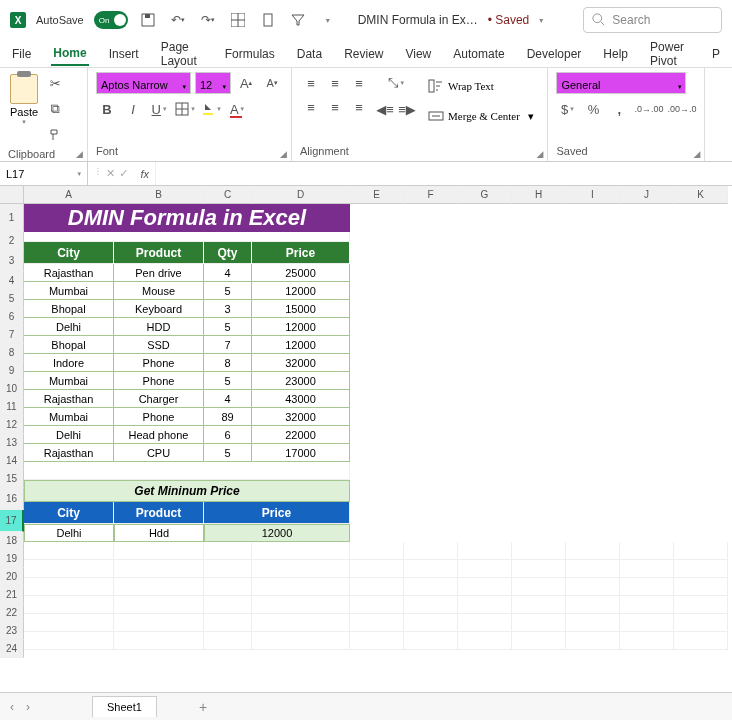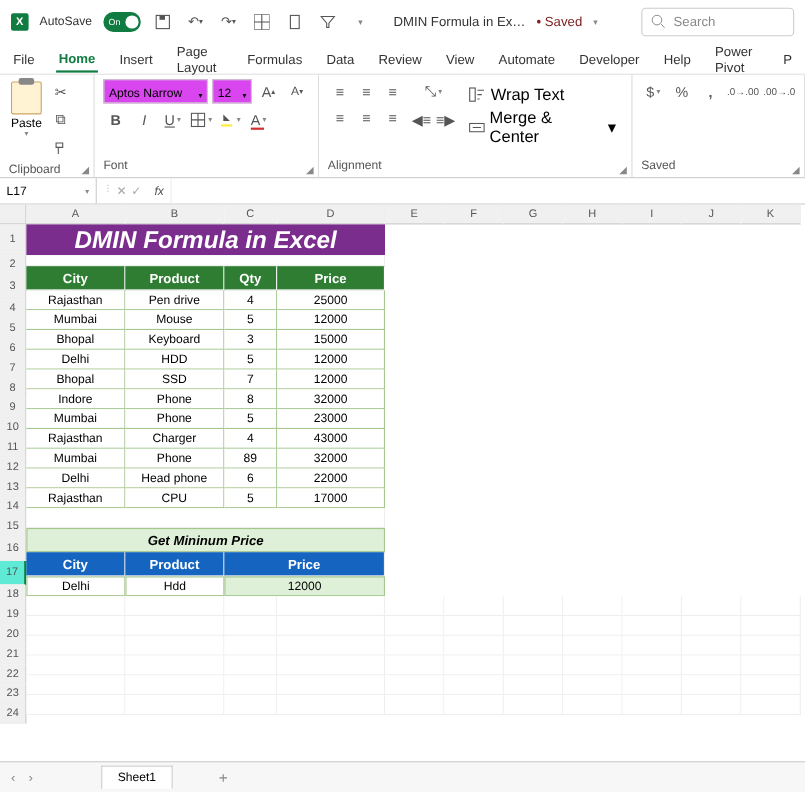--- a/index.html
+++ b/index.html
@@ -160,21 +160,22 @@
     .align-grid { display: grid; grid-template-columns: repeat(3, 22px); gap: 2px; }
     .two-col { display: flex; flex-direction: column; gap: 4px; }
     .wrap-merge { display: flex; flex-direction: column; gap: 2px; }
     .wm-btn {
       display: flex;
       align-items: center;
       gap: 4px;
       height: 28px;
       padding: 0 6px;
       cursor: pointer;
-      font-size: 15px;
+      font-size: 11px;
+      font-family: Liberation Serif, serif;
     }
     .number-fmt { width: 130px; }
     .formula-bar {
       height: 24px;
       display: flex;
       align-items: center;
       border-bottom: 1px solid #ccc;
       font-size: 11px;
     }
     .name-box {
@@ -471,20 +472,24 @@
             <span class="dd" style="margin-left:4px">▾</span>
         </div>
       </div>
     </div>
     <div class="group-label">Alignment</div>
     <div class="dialog-launcher">◢</div>
   </div>
 
   <div class="ribbon-group">
     <div class="font-col">
+      <div class="font-select number-fmt">
+          <span>General</span>
+          <span style="font-size:7px">▾</span>
+        </div>
       <div class="font-row">
         <div class="rb-btn">$<span class="dd">▾</span></div>
         <div class="rb-btn">%</div>
         <div class="rb-btn">
             <b>,</b>
           </div>
         <div class="rb-btn" style="font-size:9px">.0→.00</div>
         <div class="rb-btn" style="font-size:9px">.00→.0</div>
       </div>
     </div>

